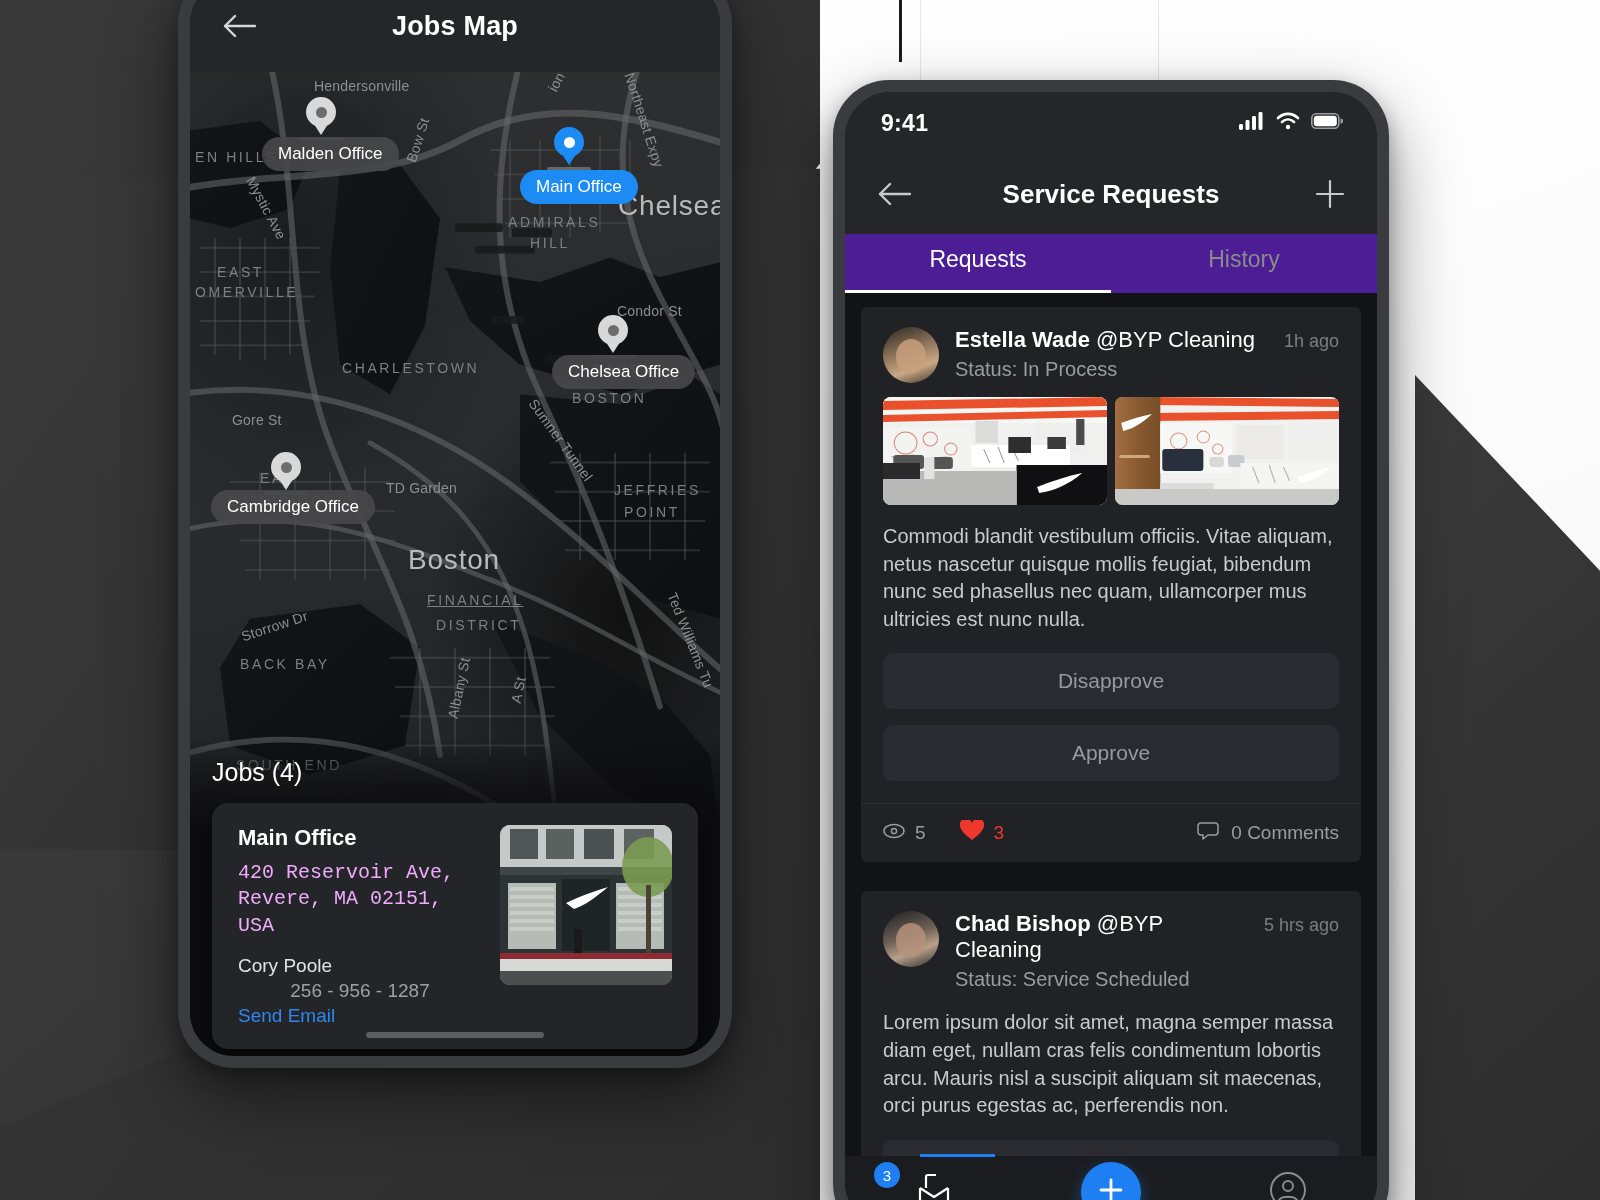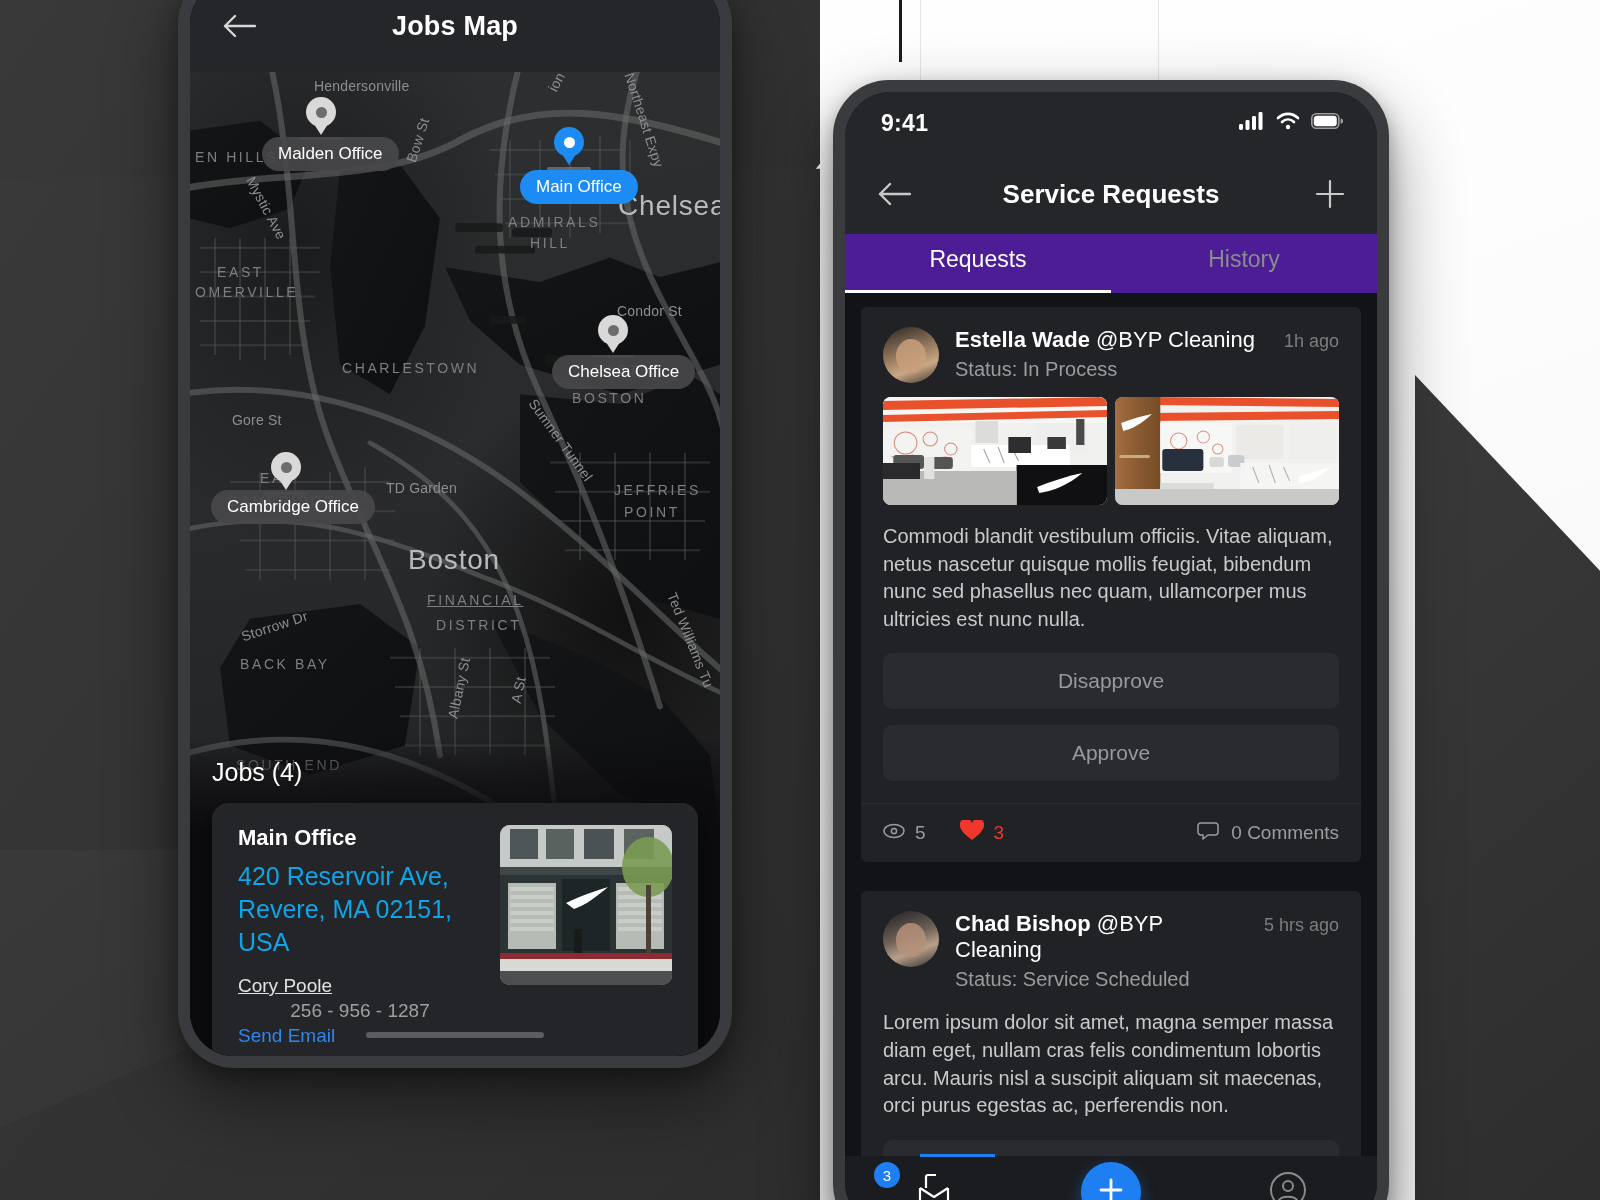--- a/index.html
+++ b/index.html
@@ -123,22 +123,22 @@
     padding:22px 22px 0;
   }
   .jobs-heading { color:#fff; font-size:25px; font-weight:400; margin-bottom:16px; }
   .job-card {
     background:#242528; border-radius:16px; padding:22px 26px;
     display:flex; gap:18px; align-items:flex-start;
     box-shadow:0 10px 26px rgba(0,0,0,.5);
   }
   .job-info { flex:1; min-width:0; }
   .job-name { color:#fff; font-size:22px; font-weight:700; margin-bottom:9px; }
-  .job-addr { color:#0ea5e9; font-size:25px; line-height:1.32; }
-  .job-contact { color:#e2e3e4; font-size:19px; margin-top:16px;text-decoration:underline; }
+  .job-addr { color:#f0abfc; font-size:20px; line-height:1.32;font-family:Liberation Mono, monospace; }
+  .job-contact { color:#e2e3e4; font-size:19px; margin-top:16px; }
   .job-phone { color:#9fa0a2; font-size:19px; margin-top:3px;text-align:center; }
   .job-email { color:#2f86ee; font-size:19px; margin-top:3px; }
   .job-thumb {
     width:172px; height:160px; border-radius:10px; flex:none; overflow:hidden; position:relative;
     background:linear-gradient(180deg,#b9bfc0 0%,#6d7878 30%,#2c3436 62%,#3d4042 100%);
   }
   .home-bar {
     position:absolute; left:50%; bottom:18px; transform:translateX(-50%);
     width:178px; height:6px; border-radius:3px; background:#5c5d60;
   }

